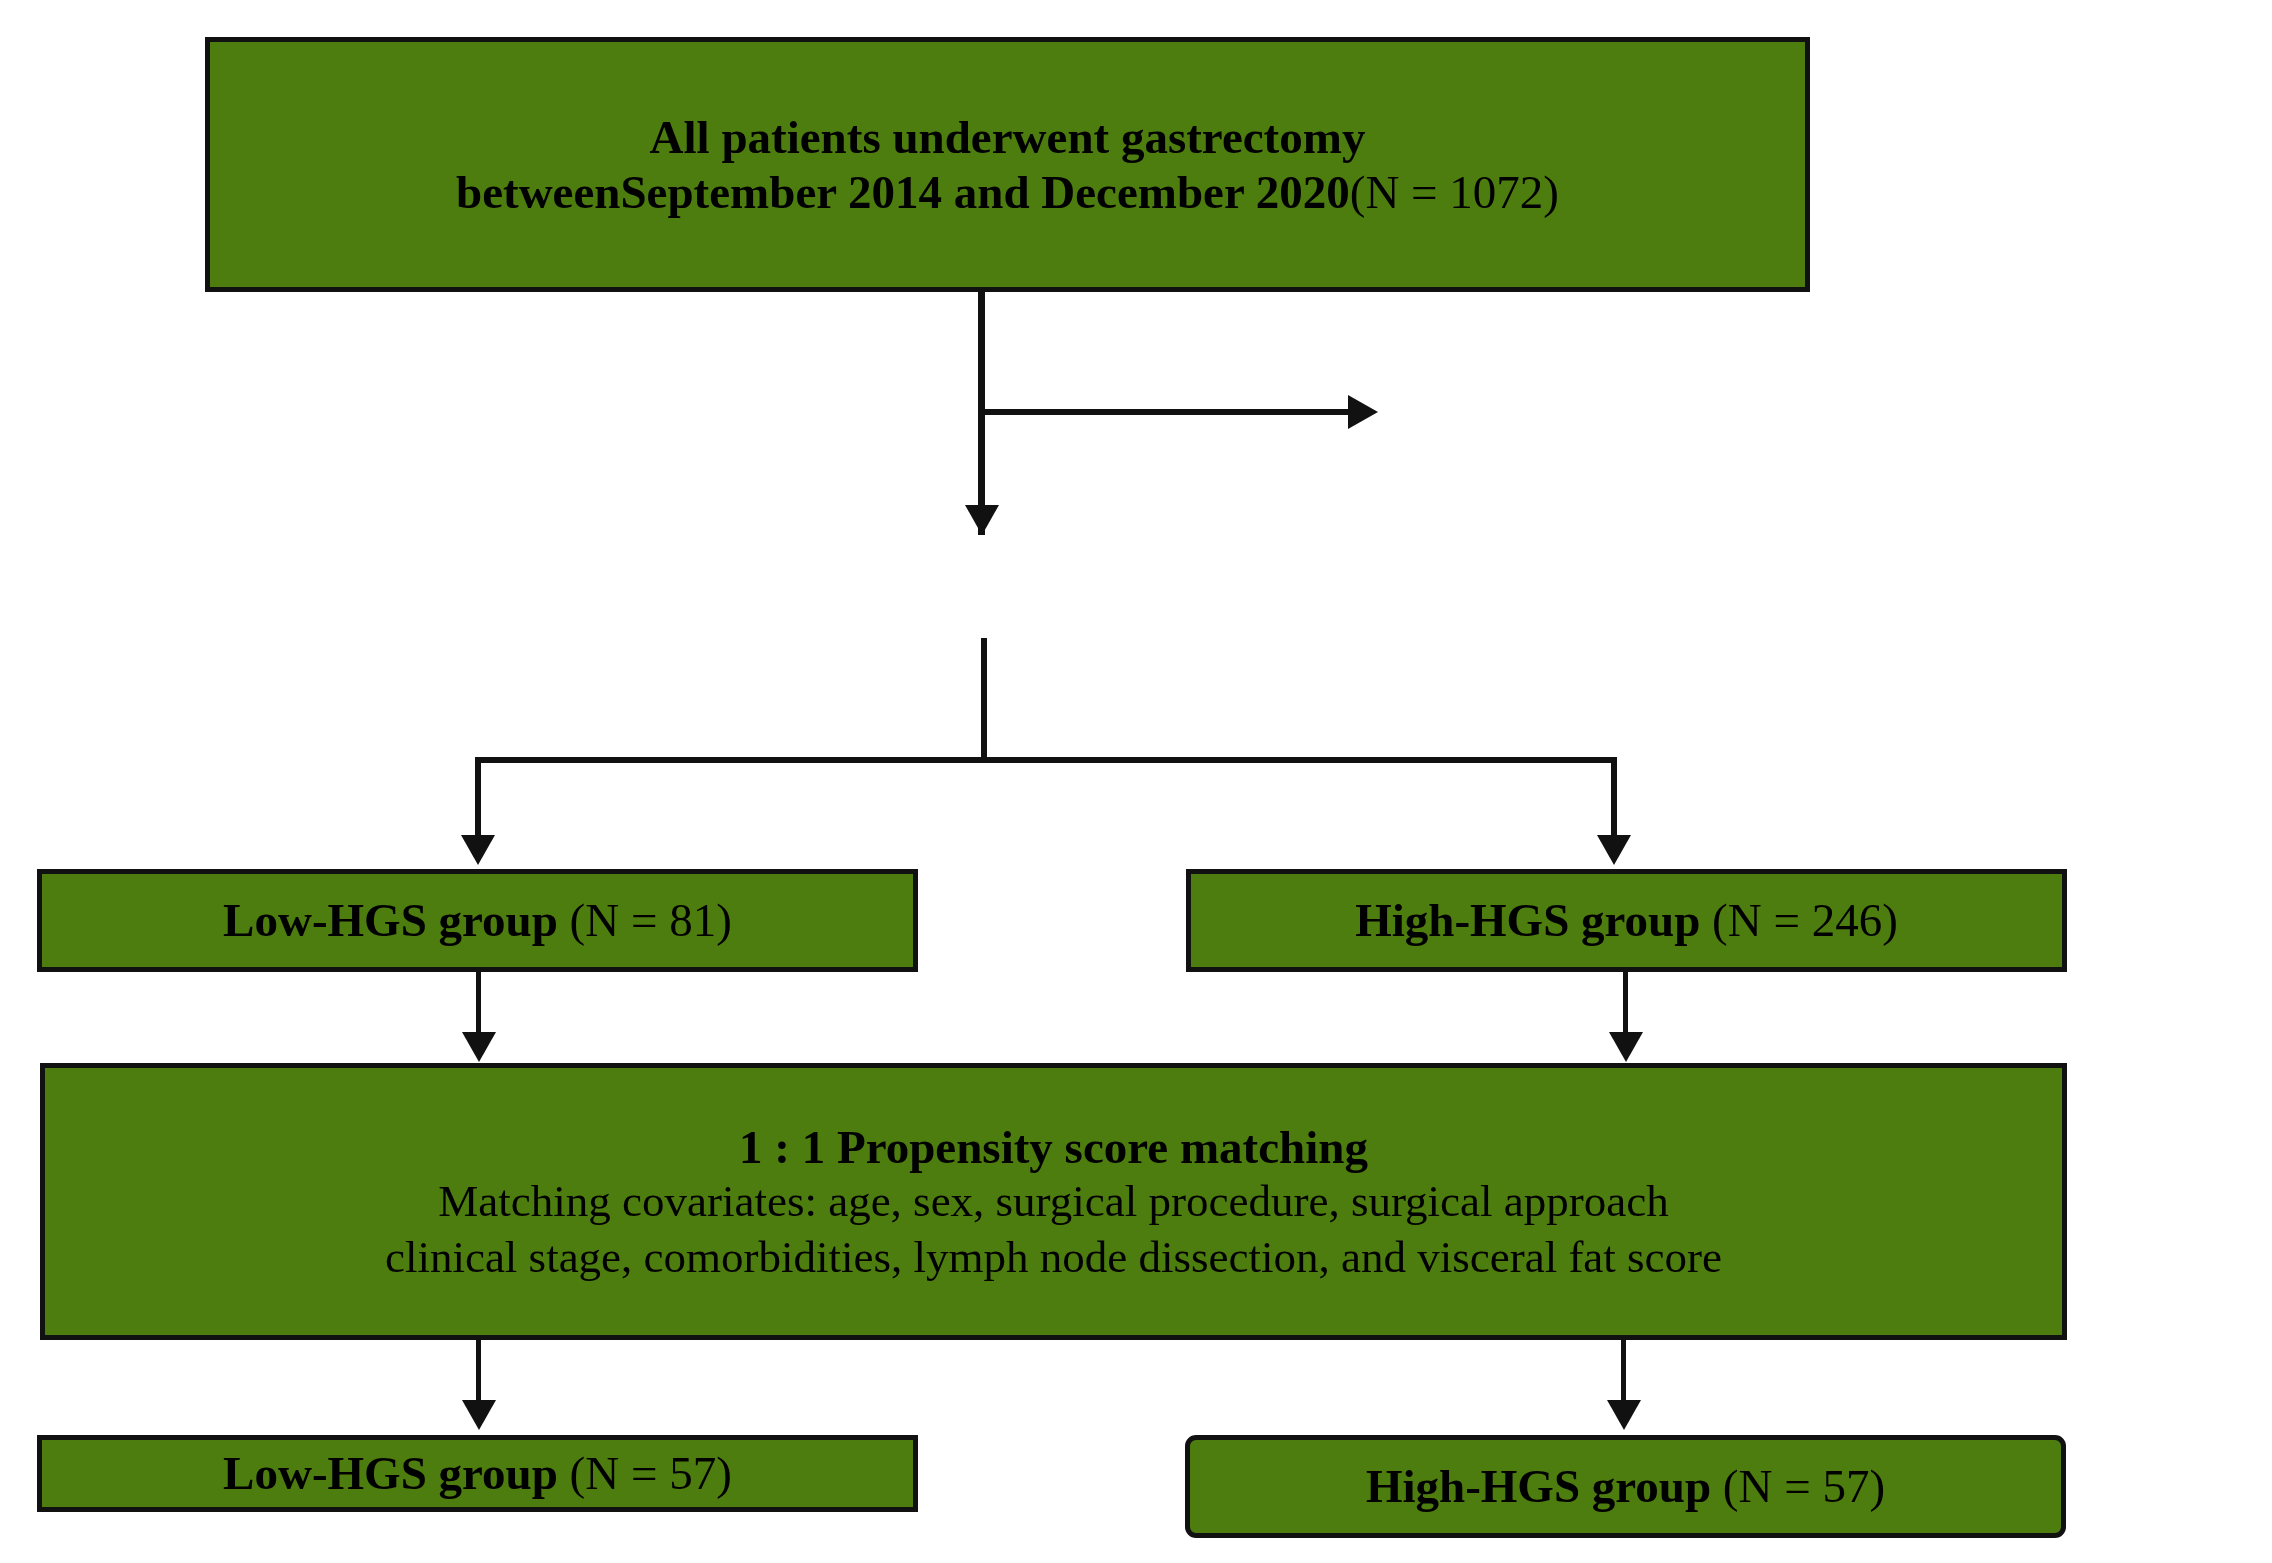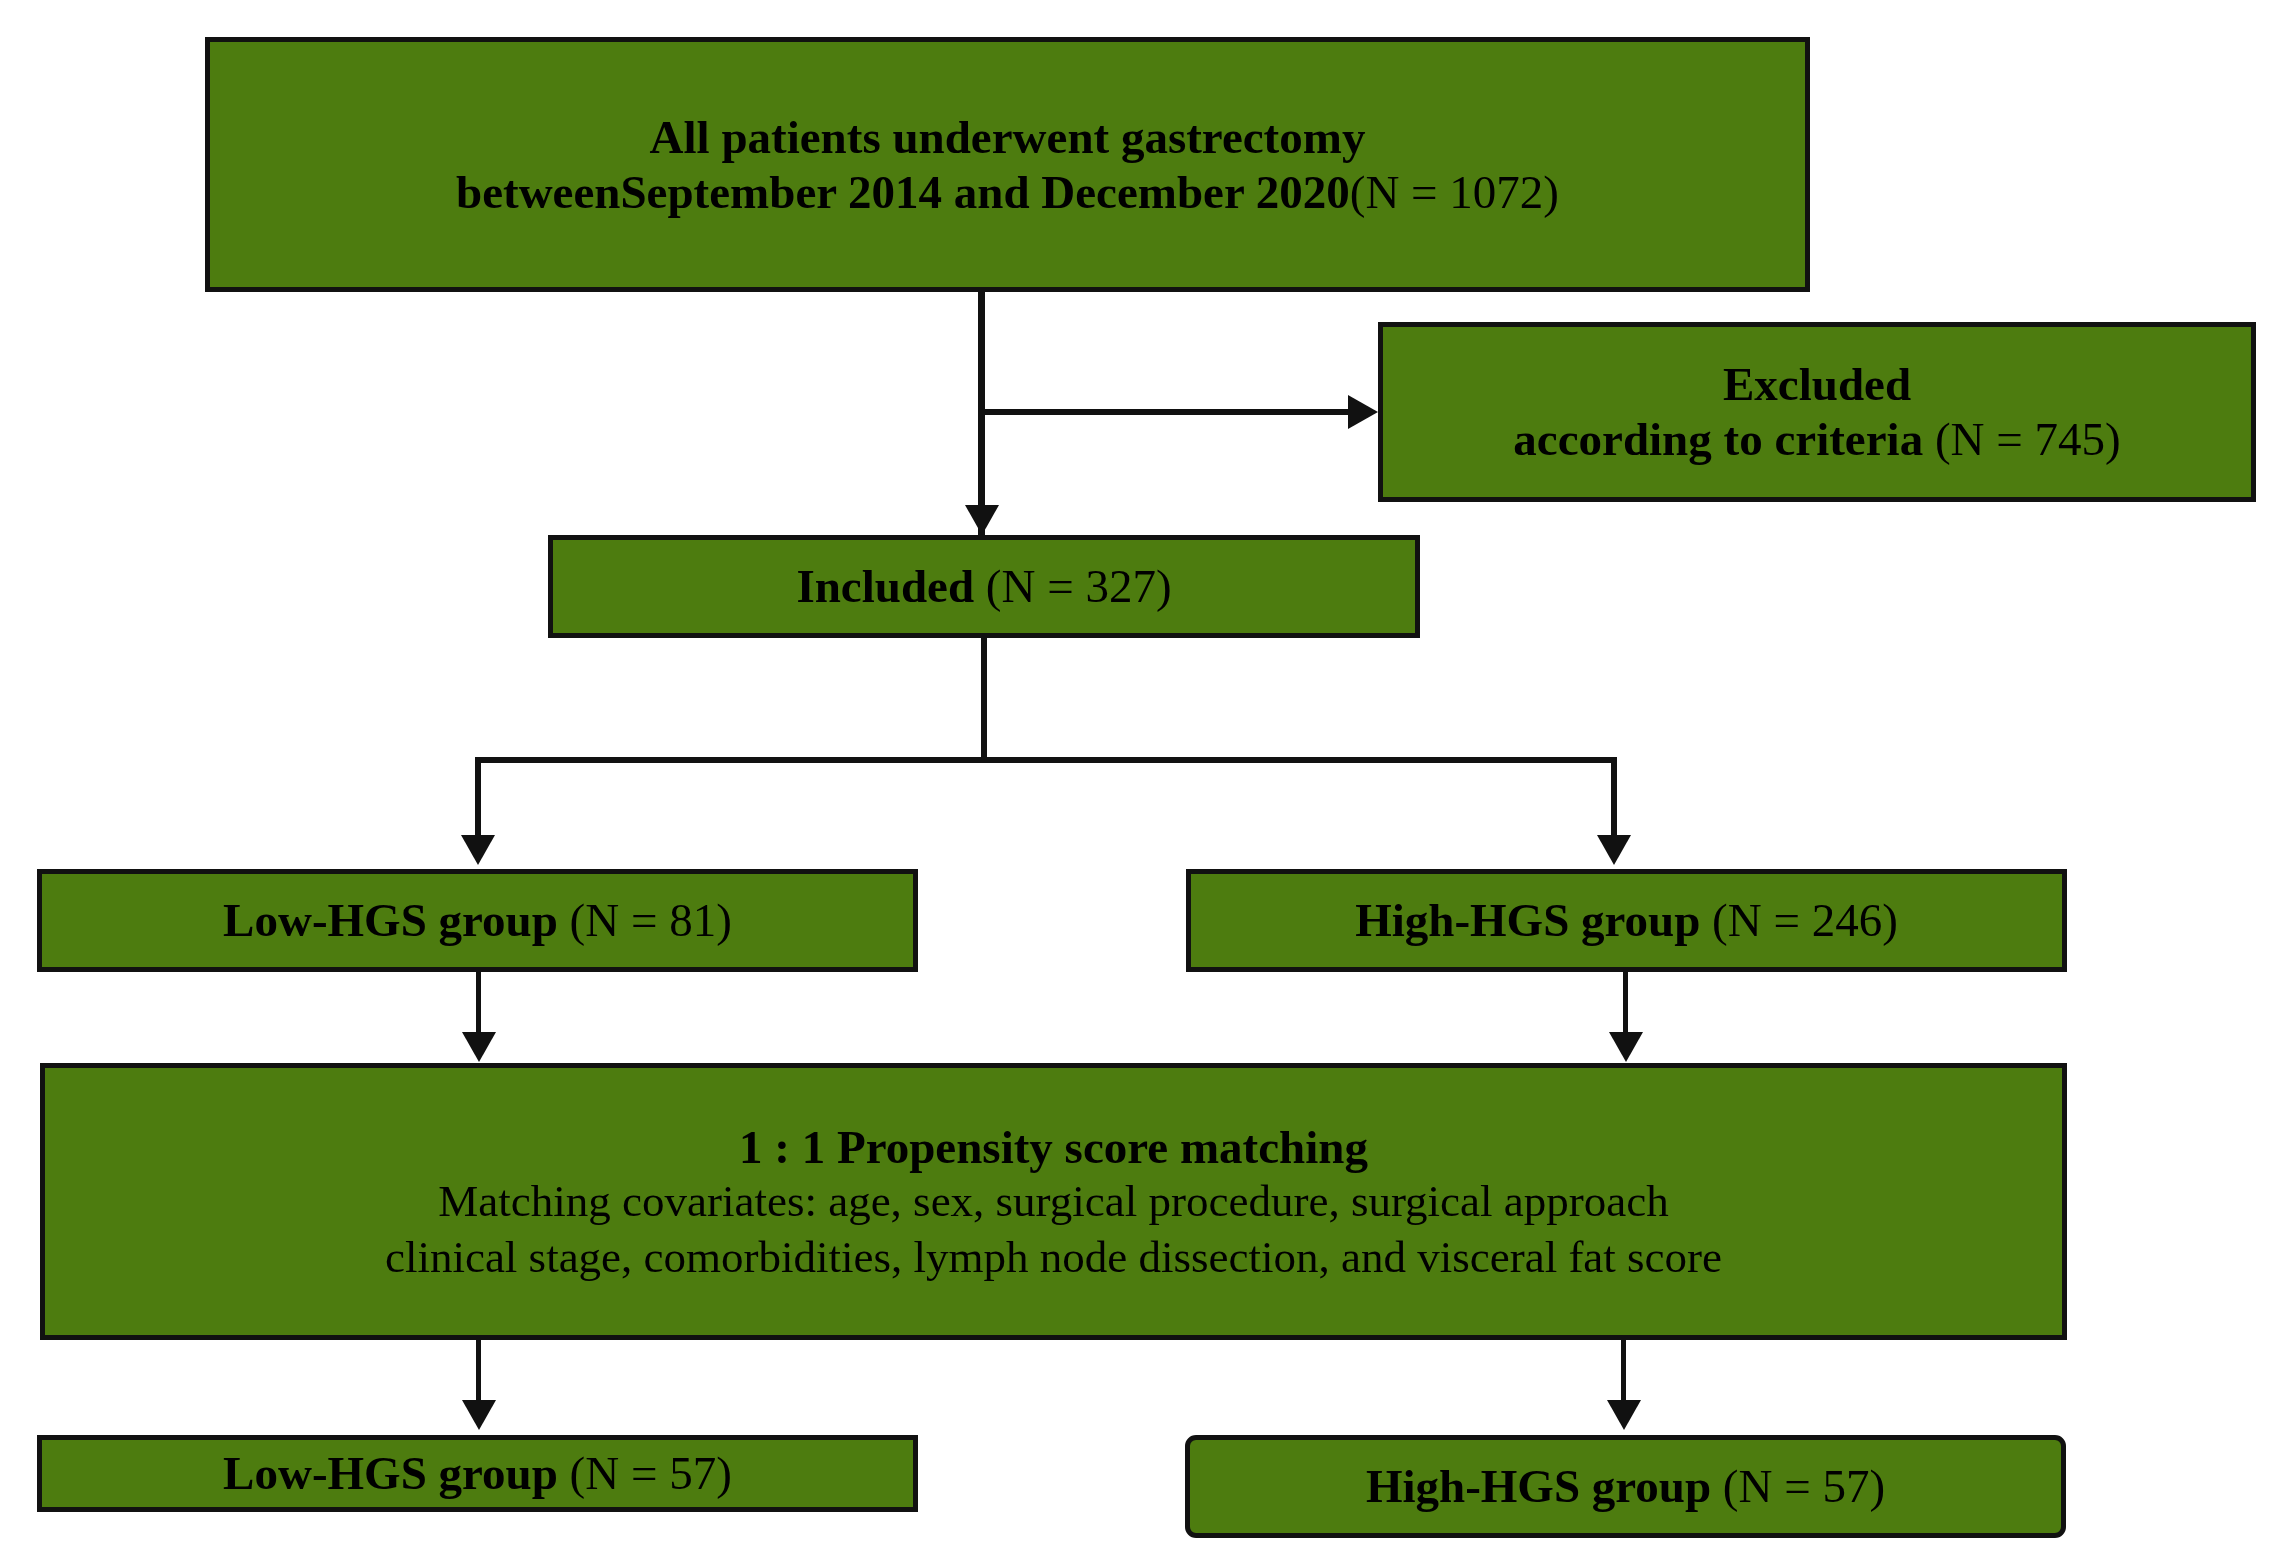--- a/index.html
+++ b/index.html
@@ -108,28 +108,21 @@
   <div class="arrowhead arrow-down" style="left:462px; top:1400px;"></div>
 
   <div class="line" style="left:1621px; top:1340px; width:5px; height:68px;"></div>
   <div class="arrowhead arrow-down" style="left:1607px; top:1400px;"></div>
 
   <div class="node" id="node-cohort">
     <span class="ln b">All patients underwent gastrectomy</span>
     <span class="ln"><span class="b">betweenSeptember 2014 and December 2020</span><span class="r">(N = 1072)</span></span>
   </div>
 
-  <div class="node" id="node-excluded">
-    <span class="ln b">Excluded</span>
-    <span class="ln"><span class="b">according to criteria</span><span class="r"> (N = 745)</span></span>
-  </div>
 
-  <div class="node" id="node-included">
-    <span class="ln"><span class="b">Included</span><span class="r"> (N = 327)</span></span>
-  </div>
 
   <div class="node" id="node-low-pre">
     <span class="ln"><span class="b">Low-HGS group</span><span class="r"> (N = 81)</span></span>
   </div>
 
   <div class="node" id="node-high-pre">
     <span class="ln"><span class="b">High-HGS group</span><span class="r"> (N = 246)</span></span>
   </div>
 
   <div class="node" id="node-psm">

